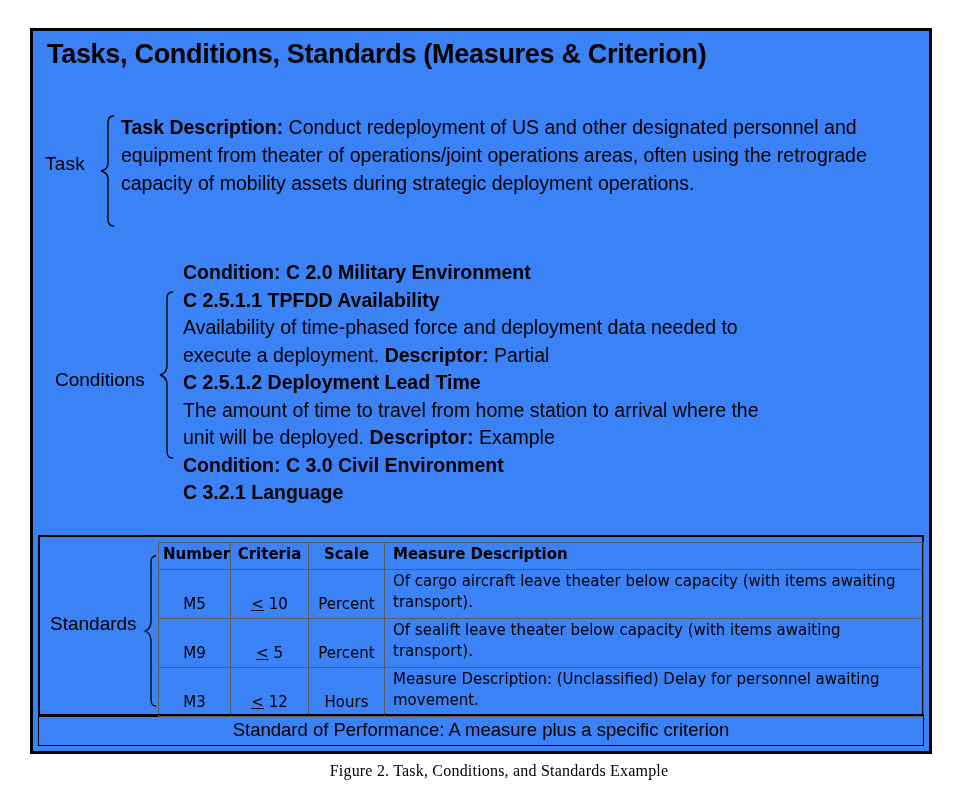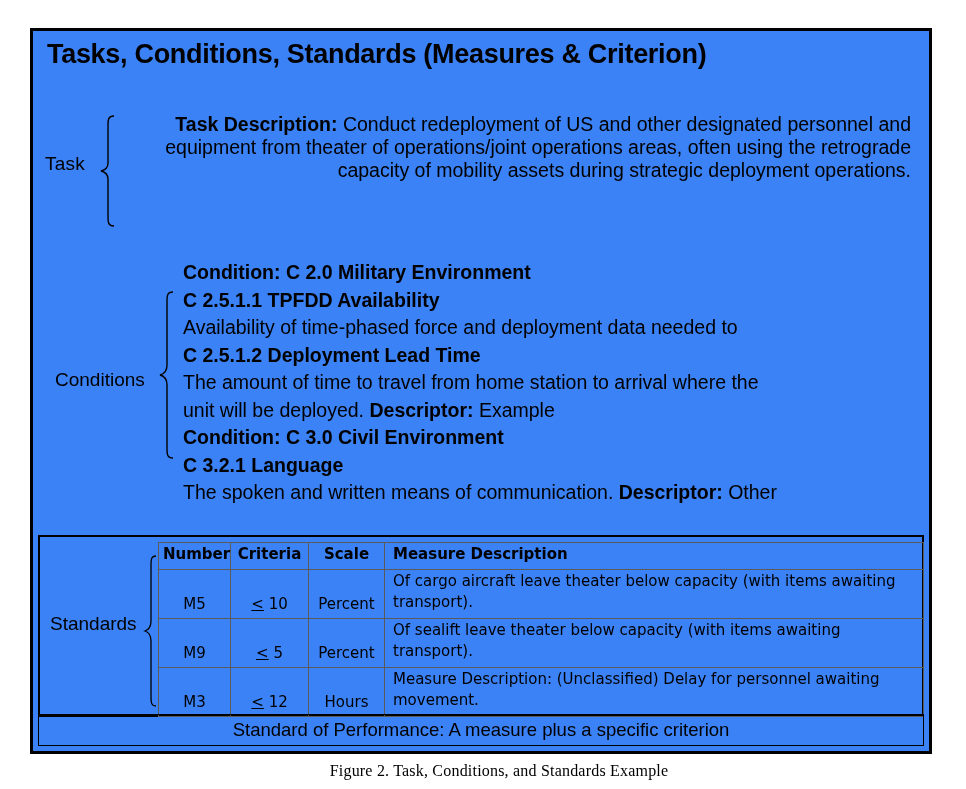--- a/index.html
+++ b/index.html
@@ -79,22 +79,21 @@
     top: 2px;
     width: 18px;
     height: 112px;
   }
   #task-text {
     position: absolute;
     left: 88px;
     top: 0px;
     width: 790px;
     font-size: 19.5px;
-    line-height: 23px;
-    text-align: right;
+    line-height: 28px;
   }
 
   
   #conditions-block {
     position: absolute;
     left: 0;
     top: 228px;
     width: 100%;
   }
   #conditions-label {
@@ -244,26 +243,26 @@
       <div id="conditions-label">Conditions</div>
       <div id="conditions-brace">
         <svg width="18" height="168" viewBox="0 0 18 168" xmlns="http://www.w3.org/2000/svg">
           <path d="M15 1 C9 1 9 5 9 11 L9 74 C9 80 6 83 2 84 C6 85 9 88 9 94 L9 157 C9 163 9 167 15 167" fill="none" stroke="#000" stroke-width="1.4"></path>
         </svg>
       </div>
       <div id="conditions-text">
         <div class="cond-line"><span class="b">Condition:  C 2.0 Military Environment</span></div>
         <div class="cond-line"><span class="b">C 2.5.1.1 TPFDD Availability</span></div>
         <div class="cond-line"><span>Availability of time-phased force and deployment data needed to</span></div>
+        <div class="cond-line"><span>execute a deployment.  </span><span class="b">Descriptor:</span><span> Partial</span></div>
         <div class="cond-line"><span class="b"> C 2.5.1.2 Deployment Lead Time</span></div>
         <div class="cond-line"><span>The amount of time to travel from home station to arrival where the</span></div>
         <div class="cond-line"><span>unit will be deployed.  </span><span class="b">Descriptor:</span><span> Example</span></div>
         <div class="cond-line"><span class="b">Condition:  C 3.0 Civil Environment</span></div>
         <div class="cond-line"><span class="b">C 3.2.1 Language</span></div>
-        <div class="cond-line"><span>The spoken and written means of communication. </span><span class="b">Descriptor:</span><span> Other</span></div>
       </div>
     </div>
   </div>
 
   <div id="standards-region">
     <div id="standards-label">Standards</div>
     <div id="standards-brace">
       <svg width="16" height="152" viewBox="0 0 16 152" xmlns="http://www.w3.org/2000/svg">
         <path d="M13 1 C8 1 8 5 8 10 L8 66 C8 72 5 75 2 76 C5 77 8 80 8 86 L8 142 C8 147 8 151 13 151" fill="none" stroke="#000" stroke-width="1.3"></path>
       </svg>

